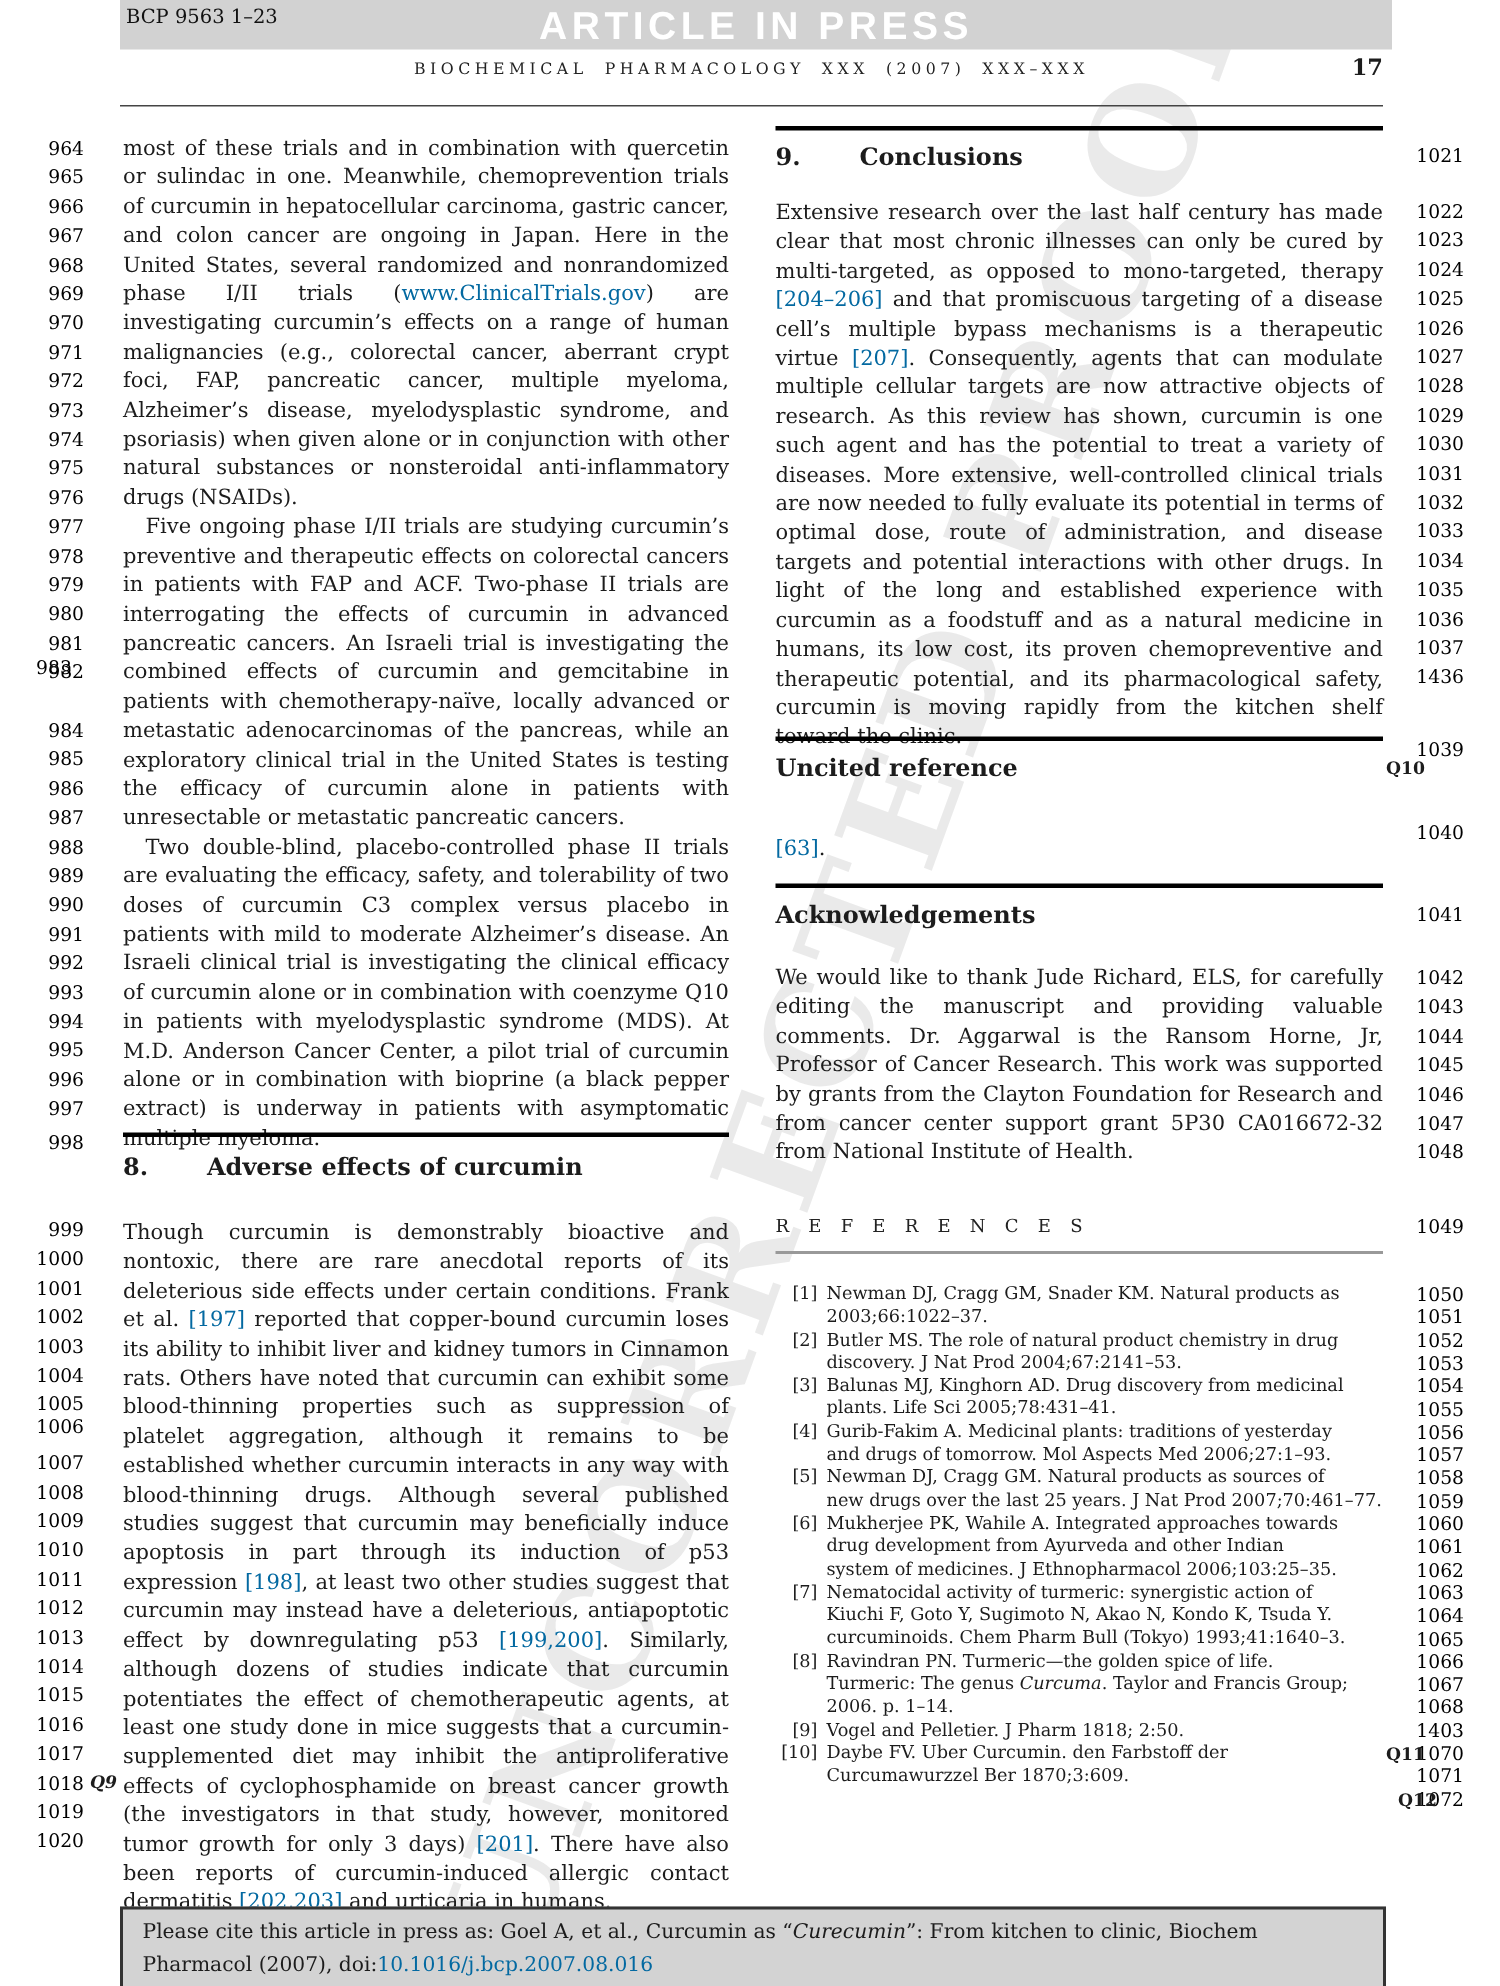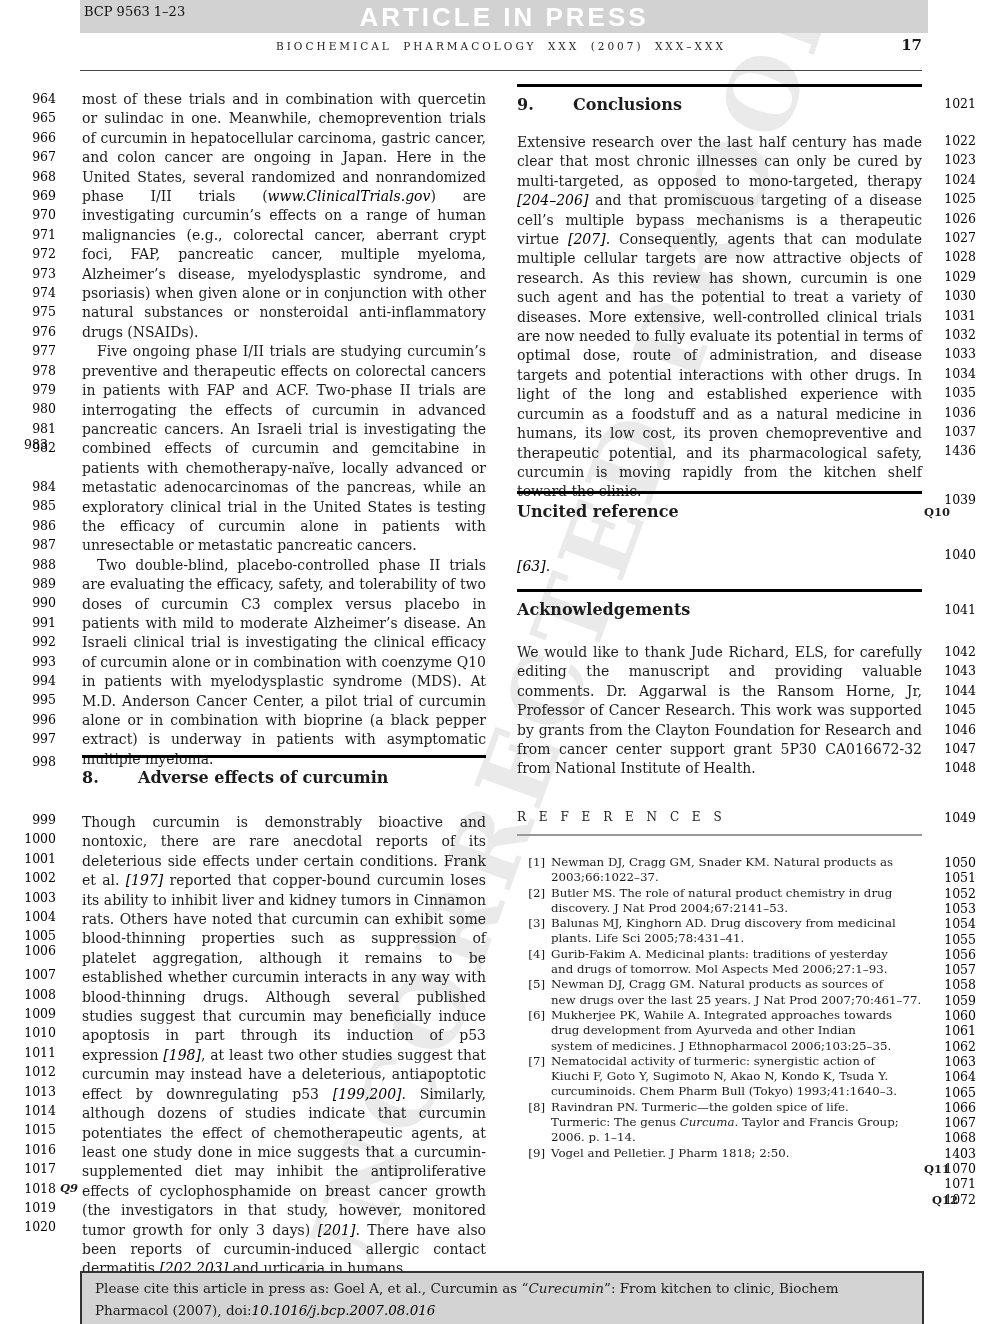--- a/index.html
+++ b/index.html
@@ -27,21 +27,21 @@
   p.indent{text-indent:15px;}
   .thick{height:3px;background:#000;}
   .sechead{display:flex;font-weight:bold;font-size:16px;line-height:20px;}
   .secnum{width:56px;flex:0 0 56px;}
   .plainhead{font-weight:bold;font-size:16px;line-height:20px;}
   .refs-head{font-size:12px;letter-spacing:4.5px;color:#222;}
   .refs-rule{height:2px;background:#999;}
   .ref-item{position:relative;padding-left:34px;font-size:11.8px;line-height:15.3px;}
   .ref-num{position:absolute;left:0;top:0;width:28px;text-align:right;}
   .ref-line{white-space:nowrap;}
-  .lnk{color:#000000;font-style:italic;}
+  .lnk{color:#0369a1;}
   .ln{position:absolute;width:40px;text-align:right;font-size:12.5px;line-height:14px;color:#000;z-index:1;}
   .ln.left{left:16px;}
   .ln.right{left:936px;}
   .qlabel{position:absolute;font-weight:bold;font-size:11.5px;z-index:1;}
   .footer-box{left:80px;top:1271px;width:814px;background:#d3d3d3;border:2px solid #333;
         padding:5px 13px;font-size:13.5px;line-height:21.5px;}
   em{font-style:italic;}
 </style>
 </head>
 <body>
@@ -135,20 +135,25 @@
       </div>
       <div class="ref-item">
         <span class="ref-num">[8]</span>
         <div class="ref-line"><span>Ravindran PN. Turmeric—the golden spice of life.</span></div>
         <div class="ref-line"><span>Turmeric: The genus </span><em>Curcuma</em><span>. Taylor and Francis Group;</span></div>
         <div class="ref-line"><span>2006. p. 1–14.</span></div>
       </div>
       <div class="ref-item">
         <span class="ref-num">[9]</span>
         <div class="ref-line"><span>Vogel and Pelletier. J Pharm 1818; 2:50.</span></div>
+      </div>
+      <div class="ref-item">
+        <span class="ref-num">[10]</span>
+        <div class="ref-line"><span>Daybe FV. Uber Curcumin. den Farbstoff der</span></div>
+        <div class="ref-line"><span>Curcumawurzzel Ber 1870;3:609.</span></div>
       </div>
     </div>
 
   <div class="z footer-box">
     <span><span>Please cite this article in press as: Goel A, et al., Curcumin as “</span><em>Curecumin</em><span>”: From kitchen to clinic, Biochem Pharmacol (2007), doi:</span><span class="lnk">10.1016/j.bcp.2007.08.016</span></span>
   </div>
 
 <div class="ln left" style="top: 92px;">964</div>
     <div class="ln left" style="top: 111.4px;">965</div>
     <div class="ln left" style="top: 130.8px;">966</div>

